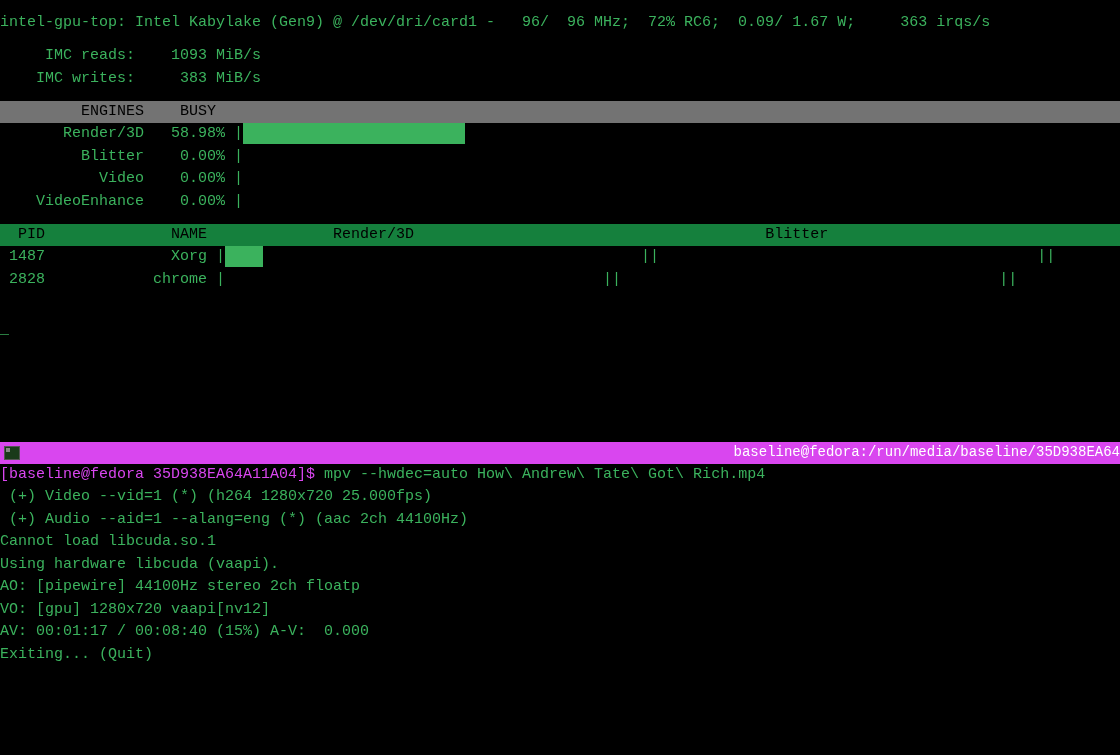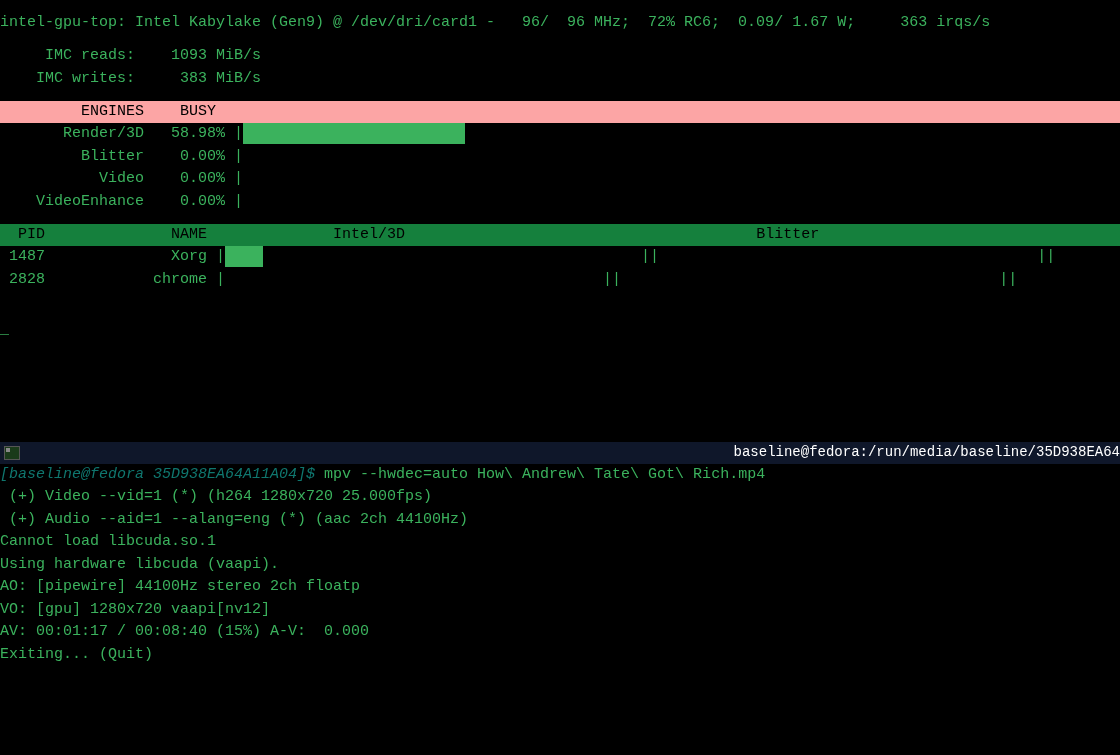--- a/index.html
+++ b/index.html
@@ -7,23 +7,23 @@
     padding: 0;
     background: #000;
     font-family: "Courier New", monospace;
     font-size: 15px;
     line-height: 1.5;
     overflow: hidden;
     width: 1120px;
     height: 755px;
   }
   .green { color: #3bb25d; }
-  .bright-green { color: #0f766e; font-style: italic; }
+  .bright-green { color: #d946ef; }
   .highlight-row {
-    background: #fca5a5;
+    background: #737373;
     color: #000;
     white-space: pre;
   }
   .line { white-space: pre; }
   .top-pane {
     padding-top: 12px;
   }
   .bar-bg {
     display: inline-block;
     vertical-align: top;
@@ -33,21 +33,21 @@
   .header-row {
     display: flex;
     background: #15803d;
     color: #000;
     height: 1.5em;
     align-items: flex-start;
     font-family: Liberation Mono, monospace;
   }
   .sep { height: 0.7em; }
   .red-bar {
-    background: #0f172a;
+    background: #d946ef;
     color: #fff;
     display: flex;
     align-items: center;
     height: 22px;
     padding-left: 4px;
     font-size: 14px;
     text-align: center;
   }
   .red-bar .title {
     margin-left: auto;
@@ -89,21 +89,21 @@
     <div class="line green"><span>         Blitter    0.00% |</span></div>
     <div class="line green"><span>           Video    0.00% |</span></div>
     <div class="line green"><span>    VideoEnhance    0.00% |</span></div>
   </div>
 
   <div class="sep"></div>
 
   <div class="header-row">
     <span class="line">  PID</span>
       <span class="line">              NAME</span>
-      <span class="line">              Intel/3D</span>
+      <span class="line">              Render/3D</span>
       <span class="line">                                       Blitter</span>
   </div>
 
   <div>
     <div class="line green"><span> 1487</span><span>              Xorg |</span><span class="bar-bg" style="width:38px"></span><span style="color:#3bb25d">                                          ||                                          ||</span></div>
     <div class="line green"><span> 2828</span><span>            chrome |</span><span>                                          ||                                          ||</span></div>
   </div>
 
   <div style="height:28px"></div>
   <div class="line green">_</div>

